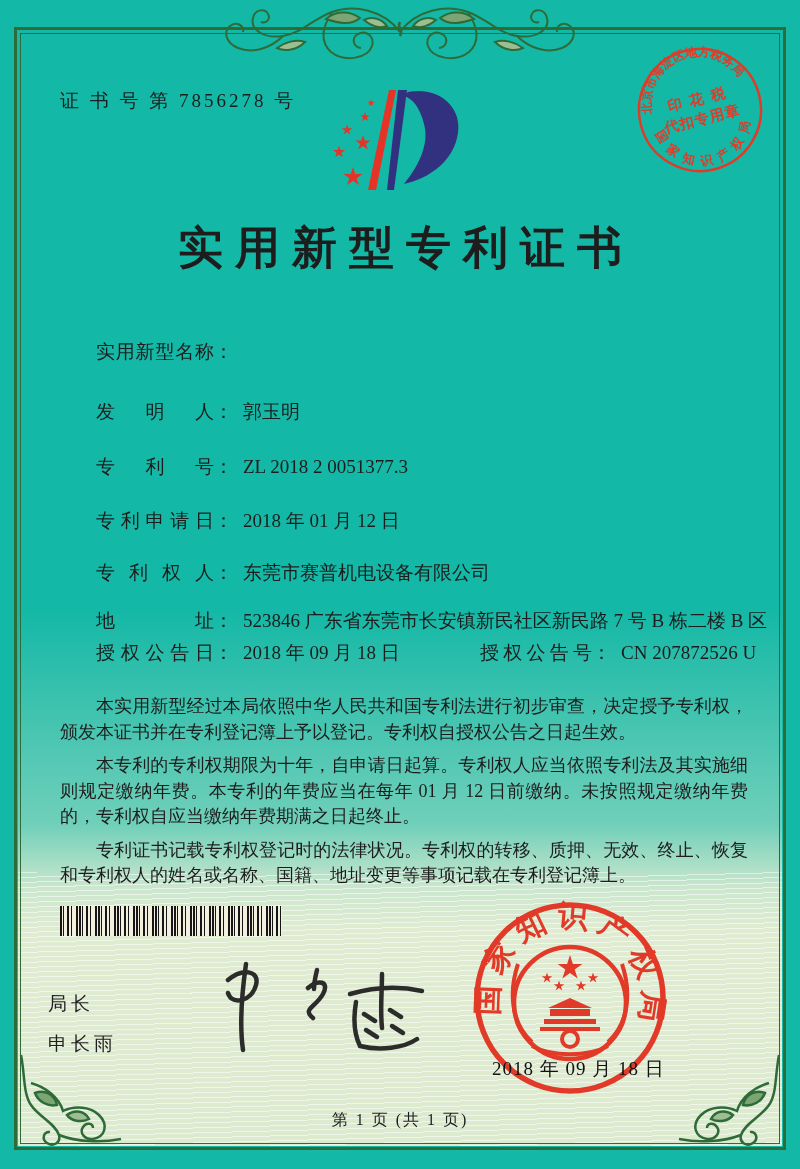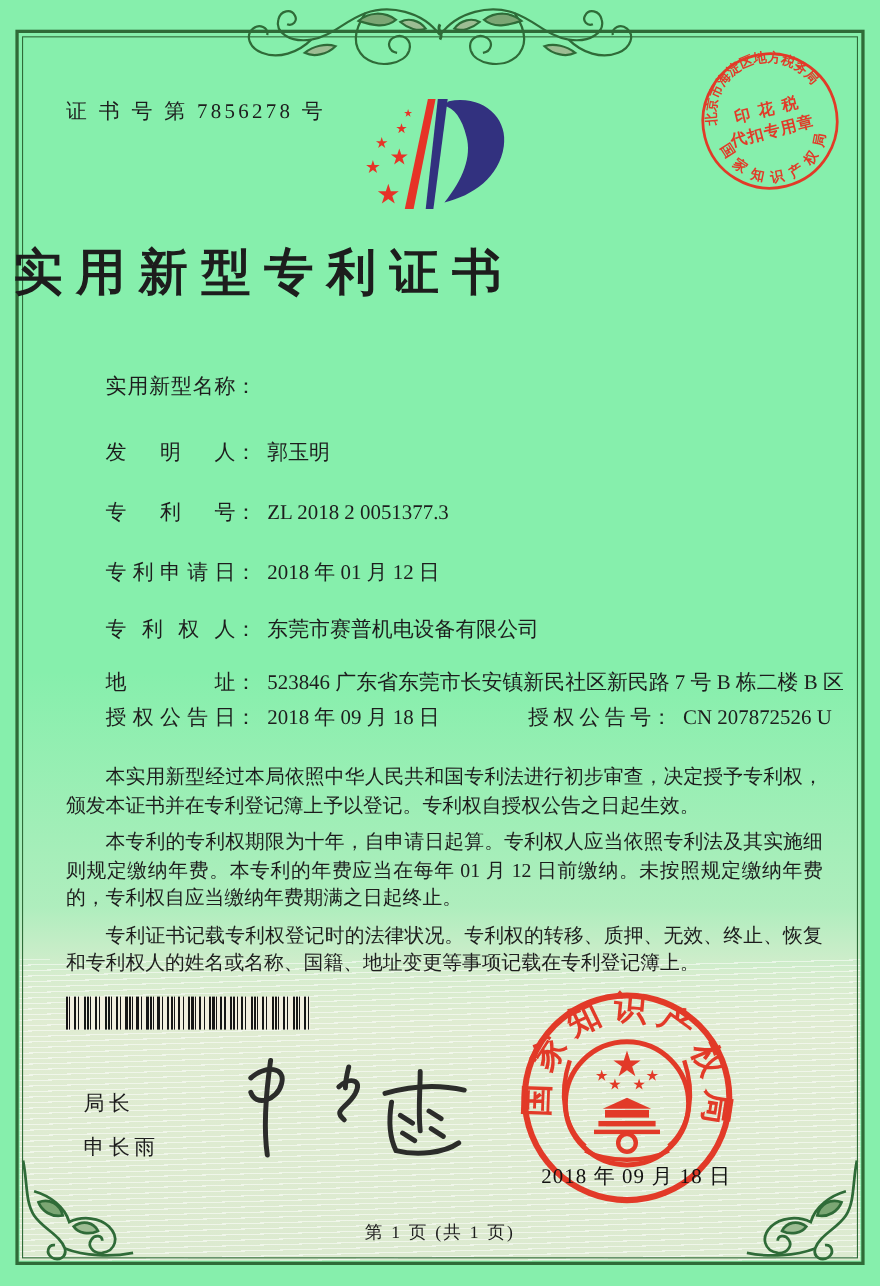--- a/index.html
+++ b/index.html
@@ -1,18 +1,18 @@
 <!DOCTYPE html>
 <html><head>
 <meta charset="utf-8">
 <style>
   html,body{margin:0;padding:0;background:#e8e4d4;}
   .page{
     position:relative;width:800px;height:1169px;margin:0 auto;
-    background:#86efac;overflow:hidden;
+    background:#14b8a6;overflow:hidden;
     font-family:"Liberation Serif","DejaVu Serif",serif;color:#1d1d1d;
   }
   
   .green-zone{
     position:absolute;left:18px;right:18px;top:610px;bottom:23px;
     background:linear-gradient(to bottom,
       rgba(224,236,210,0) 0%,
       rgba(224,236,210,.45) 40%,
       rgba(224,236,210,.9) 52%,
       #e0ecd2 60%, #dcead0 100%);
@@ -29,21 +29,21 @@
   .frame::after{content:"";position:absolute;inset:3px;border:1px solid #2f6b38;}
   .ornament-top{position:absolute;left:0;top:0;width:800px;height:64px;}
   .corner{position:absolute;width:112px;height:96px;}
   .corner-bl{left:15px;bottom:20px;}
   .corner-br{right:15px;bottom:20px;transform:scaleX(-1);}
   
   .cert-no{position:absolute;left:60px;top:88px;font-size:19px;letter-spacing:3px;}
   .logo{position:absolute;left:326px;top:86px;}
   .seal-top{position:absolute;left:630px;top:40px;transform:rotate(-14deg);}
   .title{
-    position:absolute;left:0;right:0;top:218px;text-align:left;
+    position:absolute;left:0;right:0;top:218px;text-align:center;
     font-size:45px;font-weight:bold;letter-spacing:12px;text-indent:12px;
   }
   
   .fields{position:absolute;left:60px;top:338px;width:686px;font-size:19px;margin-left:36px;}
   .frow{display:flex;line-height:28px;}
   .flabel{
     display:inline-block;width:118px;flex:none;
     text-align:justify;text-align-last:justify;
   }
   .fcolon{flex:none;margin-right:10px;}
@@ -57,21 +57,21 @@
     font-size:18px;line-height:25.5px;text-align:justify;}
   .paras p{margin:0 0 8px 0;text-indent:2em;}
   
   .barcode{
     position:absolute;left:60px;top:906px;width:222px;height:30px;
     background:repeating-linear-gradient(90deg,
       #161616 0 2px,#f2efdf 2px 3px,#161616 3px 4px,#f2efdf 4px 7px,
       #161616 7px 9px,#f2efdf 9px 11px,#161616 11px 12px,#f2efdf 12px 16px,
       #161616 16px 18px,#f2efdf 18px 19px);
   }
-  .officer{position:absolute;left:76px;top:984px;font-size:19px;
+  .officer{position:absolute;left:48px;top:984px;font-size:19px;
     letter-spacing:4px;line-height:40px;}
   .signature{position:absolute;left:214px;top:948px;}
   .seal-bottom{position:absolute;left:468px;top:896px;}
   .seal-date{position:absolute;left:492px;top:1056px;font-size:19px;
     letter-spacing:1px;color:#111;}
   .footer{position:absolute;left:0;right:0;top:1110px;text-align:center;
     font-size:16px;letter-spacing:2px;}
   svg text{font-family:"Liberation Serif","DejaVu Serif",serif;}
 </style>
 </head>

